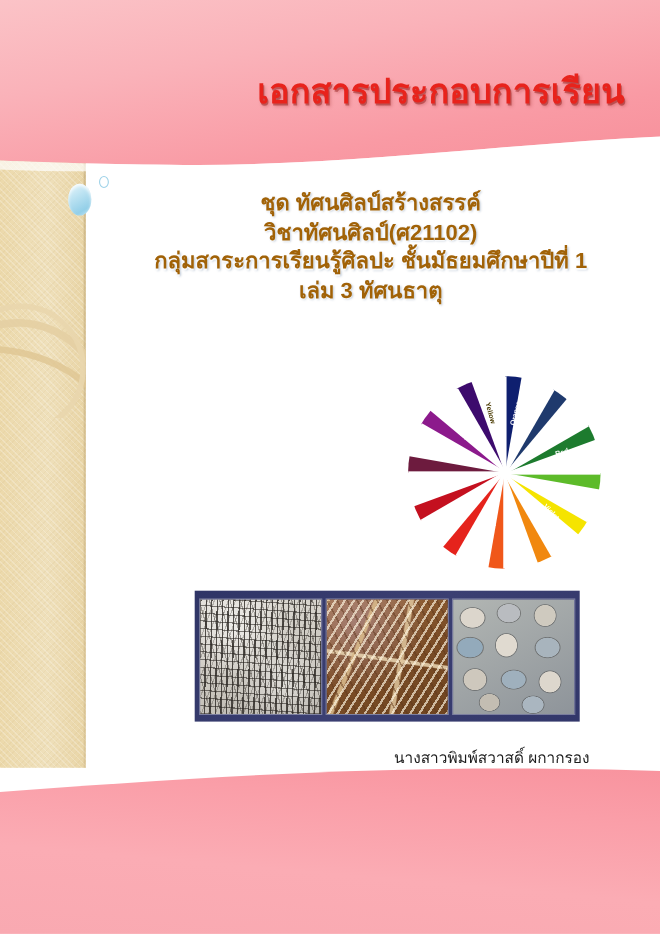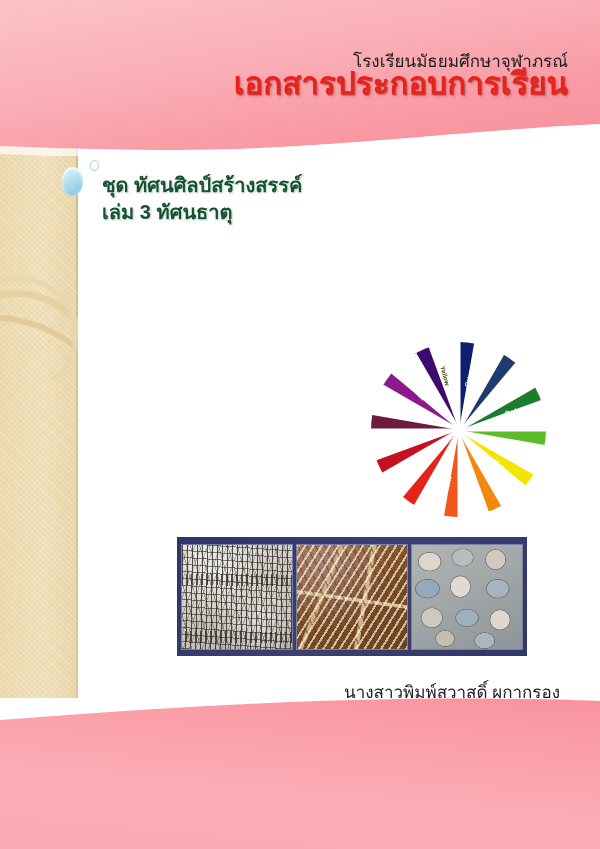--- a/index.html
+++ b/index.html
@@ -85,22 +85,22 @@
     color:#e8231c;
     text-shadow:1px 1px 0 rgba(140,20,16,.45), 2px 2px 3px rgba(150,30,25,.28);
     letter-spacing:.2px;
     z-index:5;
     padding-left:24px;
   }
 
   
   .title-block{
     position:absolute;right:28px;top:172px;width:470px;
-    text-align:left;
-    color:#14532d;
+    text-align:center;
+    color:#a16207;
     font-weight:bold;
     z-index:5;
   }
   .title-block .tline{
     display:block;
     font-size:20px;line-height:1.33;
     text-shadow:0 1px 1px rgba(255,255,255,.9), 1px 1px 2px rgba(20,60,110,.30);
     white-space:nowrap;
   }
   .title-block .tline.l1{font-size:20px;}
@@ -204,23 +204,23 @@
       radial-gradient(ellipse 16px 15px at 18% 70%, #cec8bd 0 62%, rgba(70,70,70,.5) 66%, rgba(0,0,0,0) 72%),
       radial-gradient(ellipse 17px 13px at 50% 70%, #9fb0bd 0 62%, rgba(60,60,60,.5) 66%, rgba(0,0,0,0) 72%),
       radial-gradient(ellipse 15px 15px at 80% 72%, #ddd7cd 0 62%, rgba(70,70,70,.5) 66%, rgba(0,0,0,0) 72%),
       radial-gradient(ellipse 14px 12px at 30% 90%, #c3bdb2 0 62%, rgba(70,70,70,.5) 66%, rgba(0,0,0,0) 72%),
       radial-gradient(ellipse 15px 12px at 66% 92%, #aab6c0 0 62%, rgba(65,65,65,.5) 66%, rgba(0,0,0,0) 72%),
       linear-gradient(150deg,#b2b6b3,#8e949a);
   }
 
   
   .author-line{
-    position:absolute;right:40px;top:678px;width:480px;
+    position:absolute;right:64px;top:678px;width:480px;
     text-align:right;
-    font-size:17px;color:#1c1c1c;
+    font-size:14px;color:#1c1c1c;
     z-index:6;
   }
 
   
   .footer-band{
     position:absolute;left:0;bottom:0;width:600px;height:160px;
     z-index:5;overflow:hidden;
   }
   .footer-band .fill{
     position:absolute;inset:0;
@@ -251,20 +251,22 @@
   <div class="bubble-mini"></div>
 
   <div class="header-band">
     <div class="fill"></div>
     <div class="edge"></div>
   </div>
   <div class="header-title">เอกสารประกอบการเรียน</div>
 
   <div class="title-block">
     <span class="tline l1">ชุด ทัศนศิลป์สร้างสรรค์</span>
+    <span class="tline l2">วิชาทัศนศิลป์(ศ21102)</span>
+    <span class="tline l3">กลุ่มสาระการเรียนรู้ศิลปะ  ชั้นมัธยมศึกษาปีที่ 1</span>
     <span class="tline l4">เล่ม 3 ทัศนธาตุ</span>
   </div>
 
   <div class="wheel-wrap">
     <div class="wheel" id="wheel">
         <div class="seg" style="background: rgb(245, 228, 0); transform: rotate(-30deg) skewY(60deg);"></div>
         <div class="spoke" style="transform: translateX(-50%) rotate(150deg);"></div>
         <div class="seg" style="background: rgb(241, 136, 15); transform: rotate(0deg) skewY(60deg);"></div>
         <div class="spoke" style="transform: translateX(-50%) rotate(180deg);"></div>
         <div class="seg" style="background: rgb(240, 87, 26); transform: rotate(30deg) skewY(60deg);"></div>
@@ -321,16 +323,15 @@
       <div class="tex-pebbles"></div>
     </div>
   </div>
 
   <div class="author-line">นางสาวพิมพ์สวาสดิ์  ผกากรอง</div>
 
   <div class="footer-band">
     <div class="fill"></div>
   </div>
   <div class="footer-text">
-    <span>โรงเรียนมัธยมศึกษาจุฬาภรณ์</span>
   </div>
 
 </div>
 
 </body></html>

